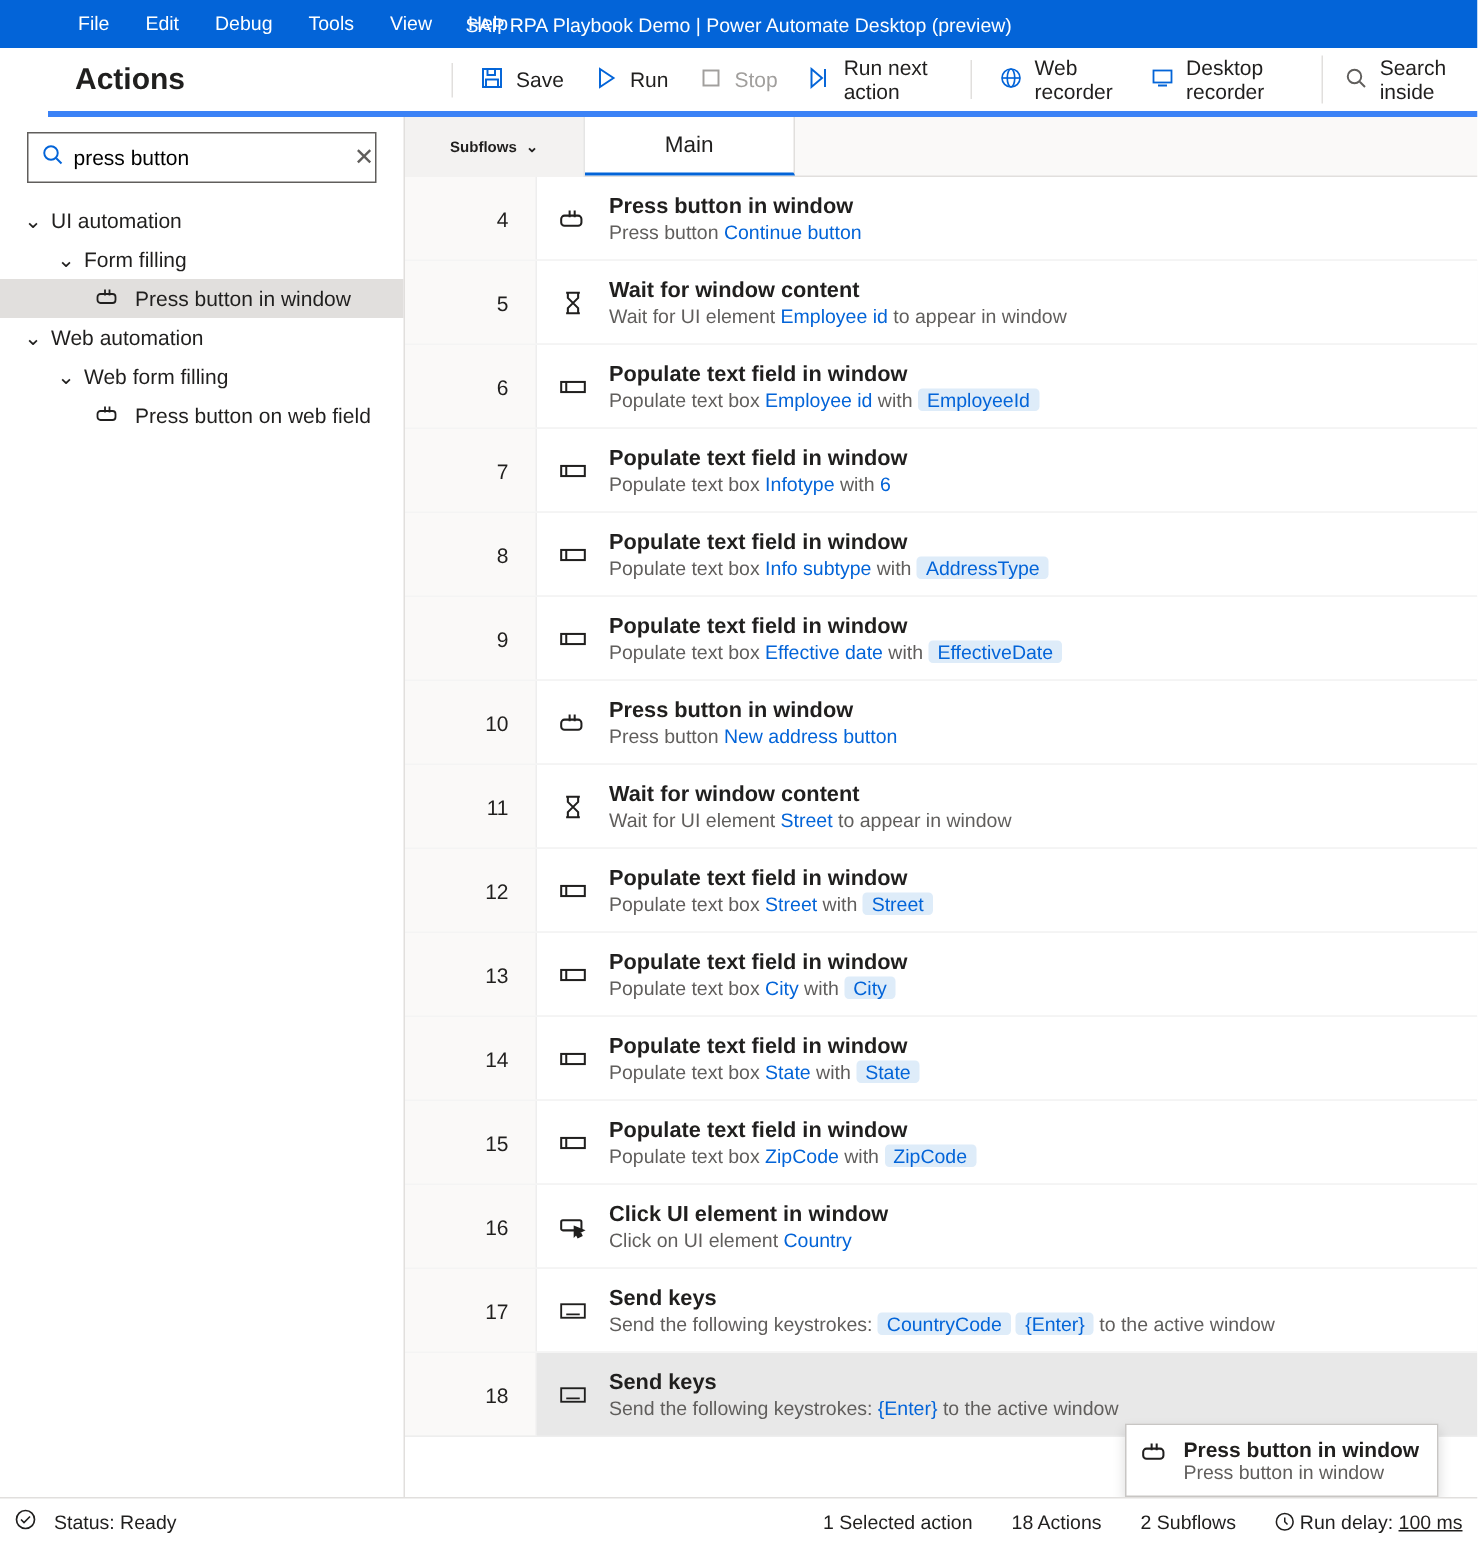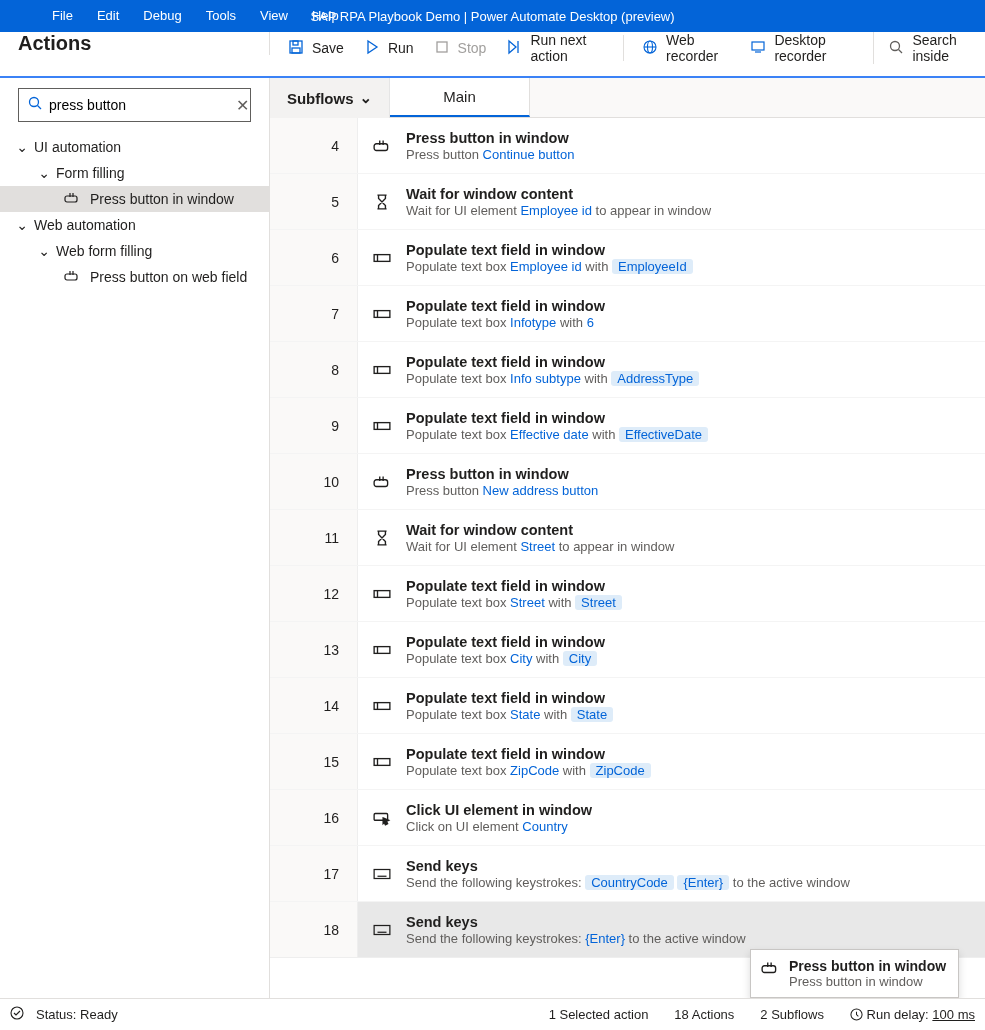--- a/index.html
+++ b/index.html
@@ -4,21 +4,21 @@
 <style>
   * { margin: 0; padding: 0; box-sizing: border-box; font-family: "Segoe UI", -apple-system, sans-serif; }
   html, body { width: 985px; height: 1030px; overflow: hidden; background: #fff; color: #201f1e; }
   .menubar { background: #0364d8; height: 32px; display: flex; align-items: center; color: #fff; font-size: 13px; position: relative; }
   .menubar .items { display: flex; padding-left: 40px; gap: 0; }
   .menubar .item { padding: 18px 12px; line-height: 32px; cursor: default; }
   .menubar .title { position: absolute; left: 50%; transform: translateX(-50%); right: auto; text-align: center; white-space: nowrap; pointer-events: none; }
   @media (max-width: 0) {}
   .menubar .title { left: 0; right: 0; transform: none; }
 
-  .toolbar { height: 46px; border-bottom: 2px solid #3b82f6; display: flex; align-items: flex-start; }
+  .toolbar { height: 46px; border-bottom: 4px solid #3b82f6; display: flex; align-items: center; margin-left: 32px; }
   .toolbar-left { width: 270px; border-right: 1px solid #e1dfdd; display: flex; align-items: center; padding: 0 18px; }
   .toolbar-left h1 { font-size: 20px; font-weight: 600; }
   .toolbar-main { flex: 1; display: flex; align-items: center; padding-left: 10px; gap: 4px; }
   .tbtn { display: inline-flex; align-items: center; gap: 8px; padding: 0 8px; height: 32px; font-size: 14px; color: #201f1e; cursor: default; }
   .tbtn svg { width: 16px; height: 16px; }
   .tbtn.disabled { color: #a19f9d; }
   .toolbar-sep { width: 1px; height: 26px; background: #e1dfdd; margin: 0 6px; }
   .toolbar-search { display: flex; align-items: center; gap: 8px; padding: 0 8px 0 14px; border-left: 1px solid #e1dfdd; height: 100%; font-size: 14px; }
 
   .body { display: flex; height: calc(1030px - 32px - 46px - 32px); }
@@ -26,21 +26,21 @@
   .search-wrap { padding: 0 18px 12px; }
   .search-box { display: flex; align-items: center; border: 1px solid #605e5c; height: 34px; padding: 0 8px; gap: 6px; }
   .search-box input { flex: 1; border: none; outline: none; font-size: 14px; background: transparent; }
   .tree { font-size: 14px; }
   .tree-row { display: flex; align-items: center; height: 26px; padding-left: 16px; gap: 6px; cursor: default; }
   .tree-row.l1 { padding-left: 38px; }
   .tree-row.l2 { padding-left: 64px; }
   .tree-row.l2 .lbl { margin-left: 4px; }
   .tree-row.selected { background: #e1dfdd; }
   .chev { width: 12px; height: 12px; display: inline-flex; align-items: center; justify-content: center; }
-  .subflows { width: 120px; background: #f3f2f1; border-right: 1px solid #e5e5e5; display: flex; align-items: center; justify-content: center; height: 40px; font-size: 15px; font-weight: 600; gap: 6px; }
+  .subflows { width: 120px; background: #f3f2f1; border-right: 1px solid #e5e5e5; display: flex; align-items: center; justify-content: center; height: 40px; font-size: 10px; font-weight: 600; gap: 6px; }
   .tabsrow { height: 40px; border-bottom: 1px solid #e1dfdd; display: flex; background: #faf9f8; }
   .tab { width: 140px; display: flex; align-items: center; justify-content: center; font-size: 15px; background: #fff; border-right: 1px solid #e1dfdd; border-bottom: 2px solid #0364d8; }
   .flowcol { flex: 1; display: flex; flex-direction: column; min-width: 0; }
   .flow-body { flex: 1; display: flex; overflow: hidden; position: relative; }
   .steps { flex: 1; overflow: hidden; position: relative; }
   .step { display: flex; align-items: center; border-bottom: 1px solid #eee; min-height: 56px; padding: 8px 14px; gap: 14px; background: #fff; }
   .step:not(:first-child) { box-shadow: 0 -1px 0 #f4f4f4; }
   .step.sel { background: #e8e8e8; }
   .step-index { width: 88px; text-align: right; padding-right: 18px; font-size: 14px; color: #201f1e; background:#faf9f8; align-self: stretch; display:flex; align-items:center; justify-content:flex-end; border-right:1px solid #eee; margin:-8px 0 -8px -14px; }
   .step-icon { width: 20px; display: flex; justify-content: center; color: #201f1e; }

